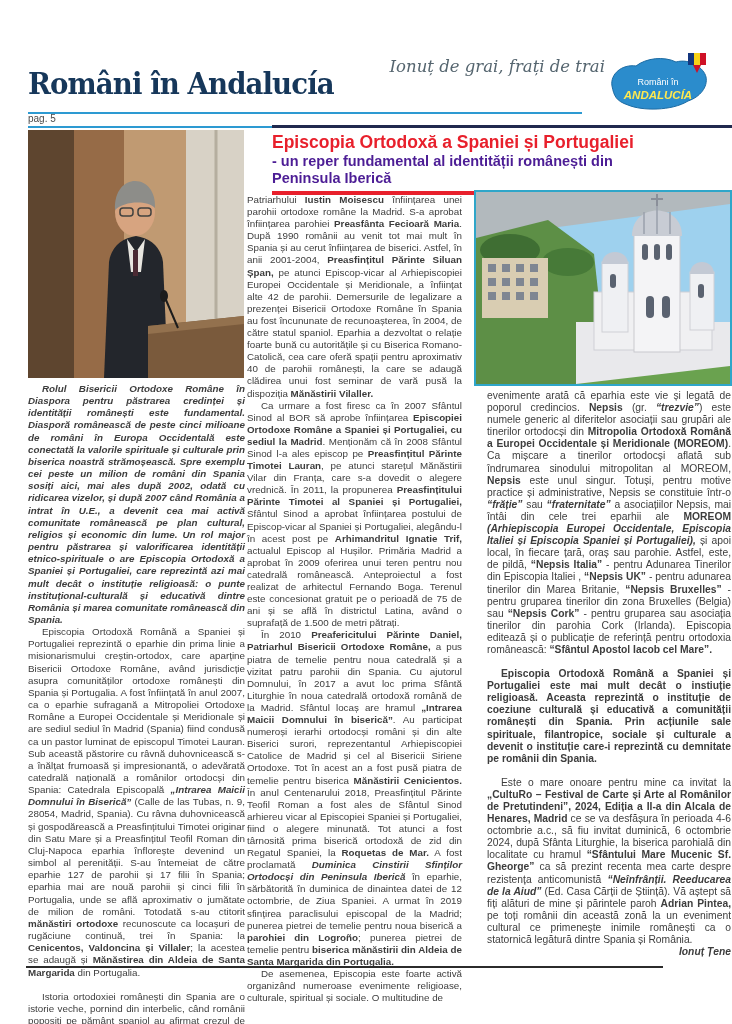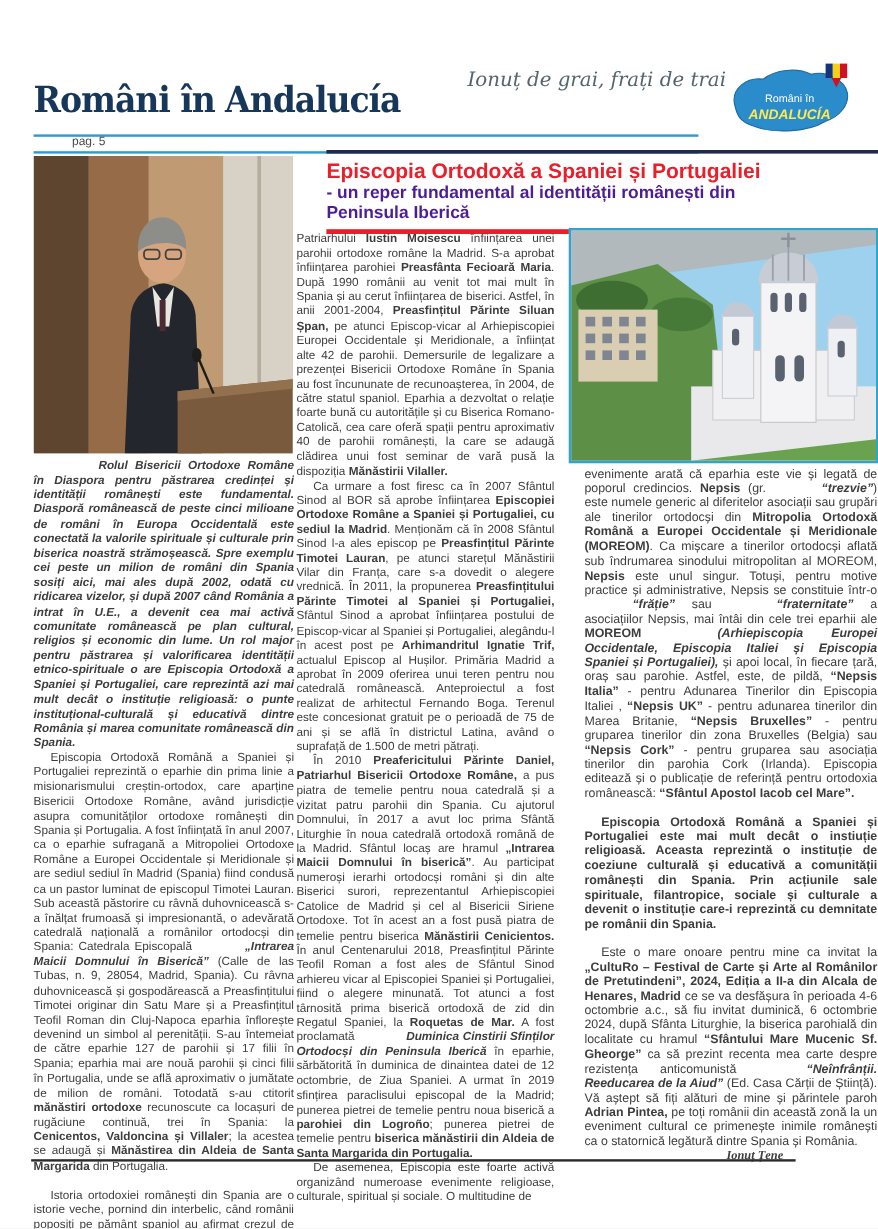--- a/index.html
+++ b/index.html
@@ -15,21 +15,21 @@
   }
   .masthead-title {
     position:absolute; top:66px; left:28px; width:300px;
     font-family:"DejaVu Serif", serif; font-weight:bold; font-size:30px;
     color:#16375a; letter-spacing:-1px; transform:scaleX(0.92); transform-origin:left top;
     white-space:nowrap;
   }
   .hrule-blue { position:absolute; left:28px; width:554px; height:2px; background:#2d9ad2; }
   .rule-b1 { top:112px; }
   .rule-b2 { top:126px; }
-  .page-number { position:absolute; top:113px; left:28px; font-size:10px; color:#4a4a4a;margin-left:32px; }
+  .page-number { position:absolute; top:113px; left:28px; font-size:10px; color:#4a4a4a; }
   .badge { position:absolute; top:52px; left:606px; width:104px; height:66px;text-align:center; }
   
   .title-block { position:absolute; left:272px; top:125px; width:470px; text-align:left; }
   .title-rule-top { height:3px; background:#20294e; }
   .article-title { margin:4px 0 1px 0; font-size:17.5px; font-weight:bold; color:#e8202c; line-height:20px;}
   .article-subtitle { font-size:14.5px; font-weight:bold; color:#4c1d95; line-height:16.5px; }
   .title-rule-bottom { height:3.5px; background:#e8202c; margin-top:5px; }
   
   .speaker-photo { position:absolute; left:28px; top:130px; width:216px; height:248px; }
   .church-photo {
@@ -39,21 +39,21 @@
   
   .article-col { position:absolute; text-align:justify; }
   .col-left   { left:28px;  top:383px; width:217px; font-size:9.8px;  line-height:12.15px; }
   .col-middle { left:247px; top:194px; width:215px; font-size:9.8px;  line-height:12.1px; }
   .col-right  { left:487px; top:390px; width:244px; font-size:10.3px; line-height:12.1px; }
   .article-col p { margin:0; text-indent:14px; }
   .article-col p.gap { margin-top:12px; }
   .article-col p.noindent { text-indent:0; }
   .col-left p.lead { font-weight:bold; font-style:italic; }
   .b { font-weight:bold; }
-  .i { font-style:italic;margin-left:40px; }
+  .i { font-style:italic; }
   .bottom-rule { position:absolute; left:26px; top:966px; width:637px; height:2px; background:#2b2b2b; }
 </style>
 </head>
 <body>
 
 <div class="page">
 
   <div class="tagline">Ionuț de grai, frați de trai</div>
   <div class="masthead-title">Români în Andalucía</div>
 
@@ -163,17 +163,17 @@
   <div class="article-col col-middle">
       <p class="noindent"><span>Patriarhului </span><span class="b">Iustin Moisescu</span><span> înființarea unei parohii ortodoxe române la Madrid. S-a aprobat înființarea parohiei </span><span class="b">Preasfânta Fecioară Maria</span><span>. După 1990 românii au venit tot mai mult în Spania și au cerut înființarea de biserici. Astfel, în anii 2001-2004, </span><span class="b">Preasfințitul Părinte Siluan Șpan,</span><span> pe atunci Episcop-vicar al Arhiepiscopiei Europei Occidentale și Meridionale, a înființat alte 42 de parohii. Demersurile de legalizare a prezenței Bisericii Ortodoxe Române în Spania au fost încununate de recunoașterea, în 2004, de către statul spaniol. Eparhia a dezvoltat o relație foarte bună cu autoritățile și cu Biserica Romano-Catolică, cea care oferă spații pentru aproximativ 40 de parohii românești, la care se adaugă clădirea unui fost seminar de vară pusă la dispoziția </span><span class="b">Mănăstirii Vilaller.</span></p>
       <p><span>Ca urmare a fost firesc ca în 2007 Sfântul Sinod al BOR să aprobe înființarea </span><span class="b">Episcopiei Ortodoxe Române a Spaniei și Portugaliei, cu sediul la Madrid</span><span>. Menționăm că în 2008 Sfântul Sinod l-a ales episcop pe </span><span class="b">Preasfințitul Părinte Timotei Lauran</span><span>, pe atunci starețul Mănăstirii Vilar din Franța, care s-a dovedit o alegere vrednică. În 2011, la propunerea </span><span class="b">Preasfințitului Părinte Timotei al Spaniei și Portugaliei,</span><span> Sfântul Sinod a aprobat înființarea postului de Episcop-vicar al Spaniei și Portugaliei, alegându-l în acest post pe </span><span class="b">Arhimandritul Ignatie Trif,</span><span> actualul Episcop al Hușilor. Primăria Madrid a aprobat în 2009 oferirea unui teren pentru nou catedrală românească. Anteproiectul a fost realizat de arhitectul Fernando Boga. Terenul este concesionat gratuit pe o perioadă de 75 de ani și se află în districtul Latina, având o suprafață de 1.500 de metri pătrați.</span></p>
       <p><span>În 2010 </span><span class="b">Preafericitului Părinte Daniel, Patriarhul Bisericii Ortodoxe Române,</span><span> a pus piatra de temelie pentru noua catedrală și a vizitat patru parohii din Spania. Cu ajutorul Domnului, în 2017 a avut loc prima Sfântă Liturghie în noua catedrală ortodoxă română de la Madrid. Sfântul locaș are hramul </span><span class="b">„Intrarea Maicii Domnului în biserică”</span><span>. Au participat numeroși ierarhi ortodocși români și din alte Biserici surori, reprezentantul Arhiepiscopiei Catolice de Madrid și cel al Bisericii Siriene Ortodoxe. Tot în acest an a fost pusă piatra de temelie pentru biserica </span><span class="b">Mănăstirii Cenicientos.</span><span> În anul Centenarului 2018, Preasfințitul Părinte Teofil Roman a fost ales de Sfântul Sinod arhiereu vicar al Episcopiei Spaniei și Portugaliei, fiind o alegere minunată. Tot atunci a fost târnosită prima biserică ortodoxă de zid din Regatul Spaniei, la </span><span class="b">Roquetas de Mar.</span><span> A fost proclamată </span><span class="b i">Duminica Cinstirii Sfinților Ortodocși din Peninsula Iberică</span><span> în eparhie, sărbătorită în duminica de dinaintea datei de 12 octombrie, de Ziua Spaniei. A urmat în 2019 sfințirea paraclisului episcopal de la Madrid; punerea pietrei de temelie pentru noua biserică a </span><span class="b">parohiei din Logroño</span><span>; punerea pietrei de temelie pentru </span><span class="b">biserica mănăstirii din Aldeia de Santa Margarida din Portugalia.</span></p>
       <p><span>De asemenea, Episcopia este foarte activă organizând numeroase evenimente religioase, culturale, spiritual și sociale. O multitudine de</span></p>
     </div>
   <div class="article-col col-right">
       <p class="noindent"><span>evenimente arată că eparhia este vie și legată de poporul credincios. </span><span class="b">Nepsis</span><span> (gr. </span><span class="b i">“trezvie”</span><span>) este numele generic al diferitelor asociații sau grupări ale tinerilor ortodocși din </span><span class="b">Mitropolia Ortodoxă Română a Europei Occidentale și Meridionale (MOREOM)</span><span>. Ca mișcare a tinerilor ortodocși aflată sub îndrumarea sinodului mitropolitan al MOREOM, </span><span class="b">Nepsis</span><span> este unul singur. Totuși, pentru motive practice și administrative, Nepsis se constituie într-o </span><span class="b i">“frăție”</span><span> sau </span><span class="b i">“fraternitate”</span><span> a asociațiilor Nepsis, mai întâi din cele trei eparhii ale </span><span class="b">MOREOM </span><span class="b i">(Arhiepiscopia Europei Occidentale, Episcopia Italiei și Episcopia Spaniei și Portugaliei),</span><span> și apoi local, în fiecare țară, oraș sau parohie. Astfel, este, de pildă, </span><span class="b">“Nepsis Italia”</span><span> - pentru Adunarea Tinerilor din Episcopia Italiei , </span><span class="b">“Nepsis UK”</span><span> - pentru adunarea tinerilor din Marea Britanie, </span><span class="b">“Nepsis Bruxelles”</span><span> - pentru gruparea tinerilor din zona Bruxelles (Belgia) sau </span><span class="b">“Nepsis Cork”</span><span> - pentru gruparea sau asociația tinerilor din parohia Cork (Irlanda). Episcopia editează și o publicație de referință pentru ortodoxia românească: </span><span class="b">“Sfântul Apostol Iacob cel Mare”.</span></p>
       <p class="gap"><span class="b">Episcopia Ortodoxă Română a Spaniei și Portugaliei este mai mult decât o instiuție religioasă. Aceasta reprezintă o instituție de coeziune culturală și educativă a comunității românești din Spania. Prin acțiunile sale spirituale, filantropice, sociale și culturale a devenit o instituție care-i reprezintă cu demnitate pe românii din Spania.</span></p>
       <p class="gap"><span>Este o mare onoare pentru mine ca invitat la </span><span class="b">„CultuRo – Festival de Carte și Arte al Românilor de Pretutindeni”, 2024, Ediția a II-a din Alcala de Henares, Madrid</span><span> ce se va desfășura în perioada 4-6 octombrie a.c., să fiu invitat duminică, 6 octombrie 2024, după Sfânta Liturghie, la biserica parohială din localitate cu hramul </span><span class="b">“Sfântului Mare Mucenic Sf. Gheorge”</span><span> ca să prezint recenta mea carte despre rezistența anticomunistă </span><span class="b i">“Neînfrânții. Reeducarea de la Aiud”</span><span> (Ed. Casa Cărții de Știință). Vă aștept să fiți alături de mine și părintele paroh </span><span class="b">Adrian Pintea,</span><span> pe toți românii din această zonă la un eveniment cultural ce primenește inimile românești ca o statornică legătură dintre Spania și România.</span></p>
-      <p style="text-align: center; text-indent: 0px; font-family: Liberation Serif, serif;"><span class="b i">Ionuț Țene</span></p>
+      <p style="text-align: right; text-indent: 0px;"><span class="b i">Ionuț Țene</span></p>
     </div>
 
   <div class="bottom-rule"></div>
 </div>
 
 </body></html>

